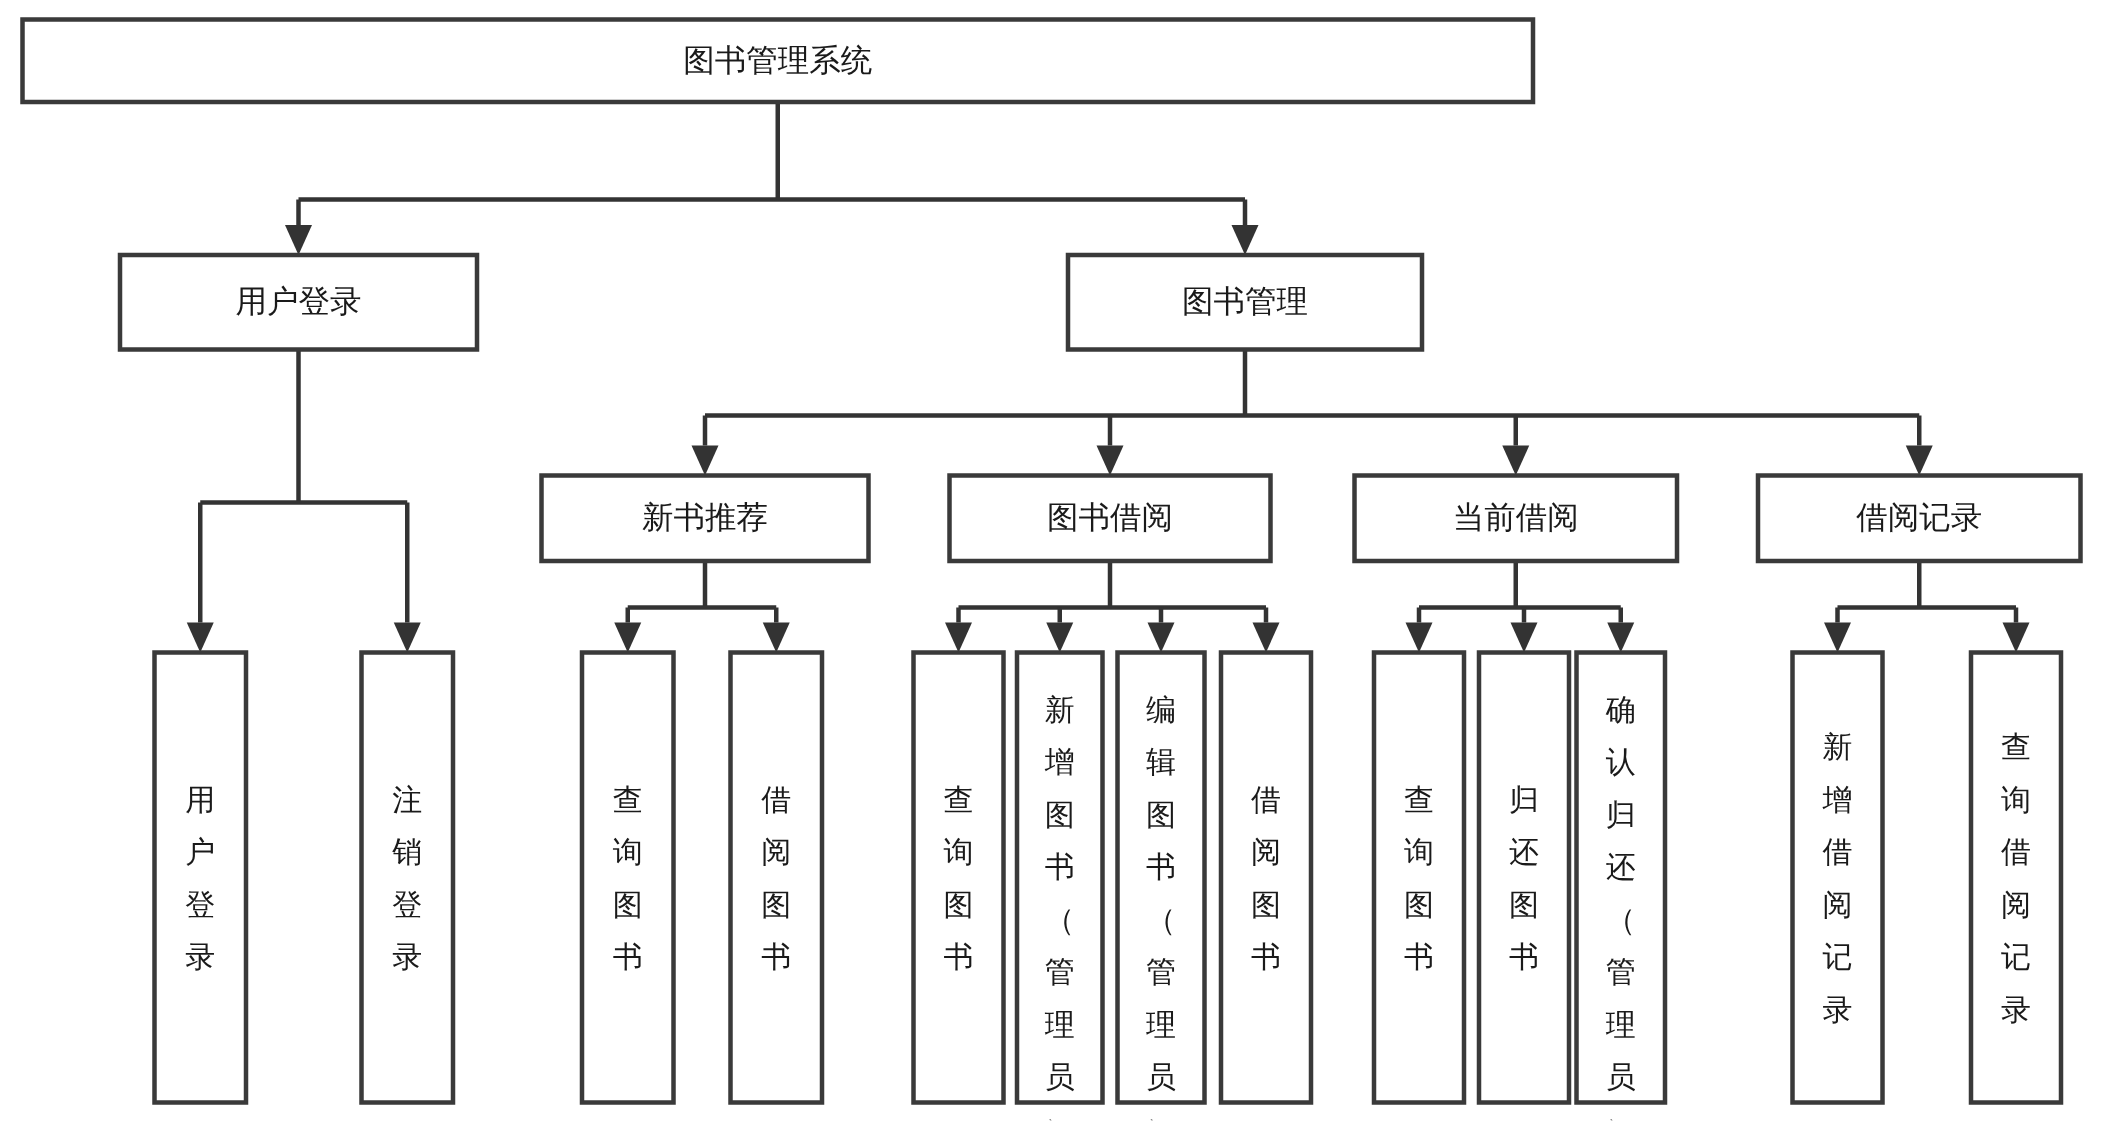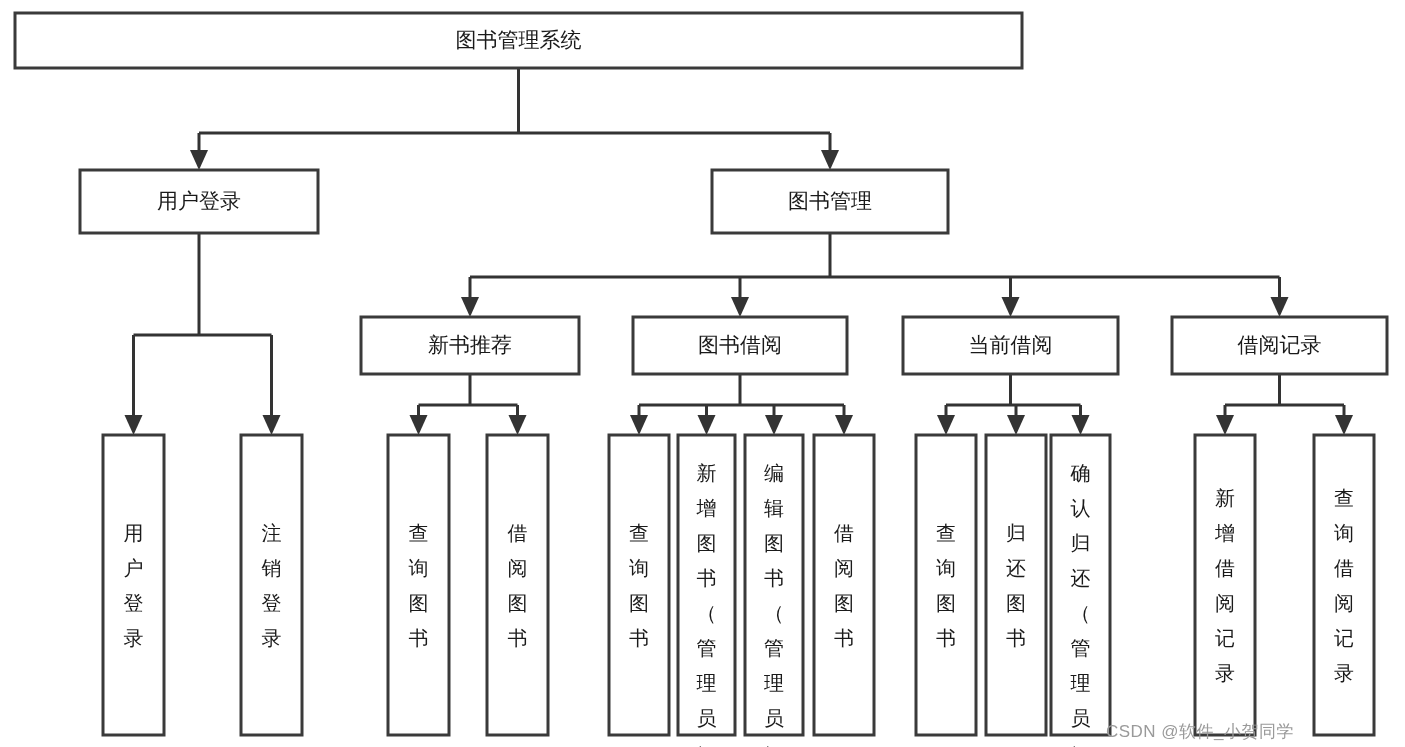--- a/index.html
+++ b/index.html
@@ -224,14 +224,13 @@
           <rect x="1314" y="435" width="60" height="300" class="box-rect"></rect>
           <text x="1344" y="499.5" class="node-label vertical">查</text>
           <text x="1344" y="534.5" class="node-label vertical">询</text>
           <text x="1344" y="569.5" class="node-label vertical">借</text>
           <text x="1344" y="604.5" class="node-label vertical">阅</text>
           <text x="1344" y="639.5" class="node-label vertical">记</text>
           <text x="1344" y="674.5" class="node-label vertical">录</text>
         </g>
       </g>
   </svg>
-  <div class="watermark">CSDN @软件_小贺同学</div>
 </div>
 
 </body></html>

